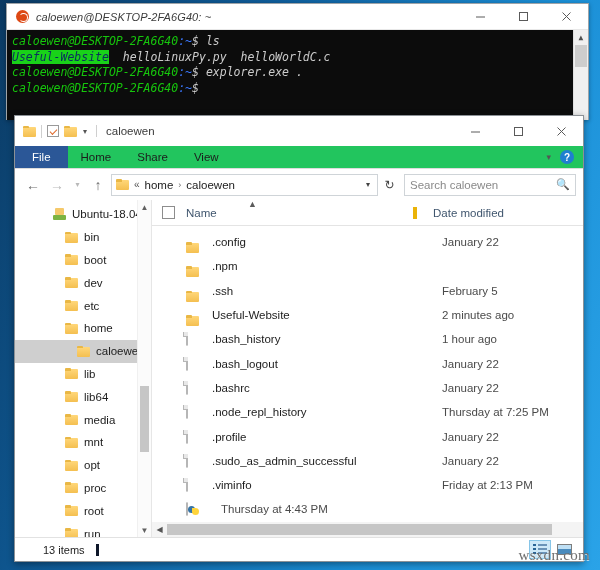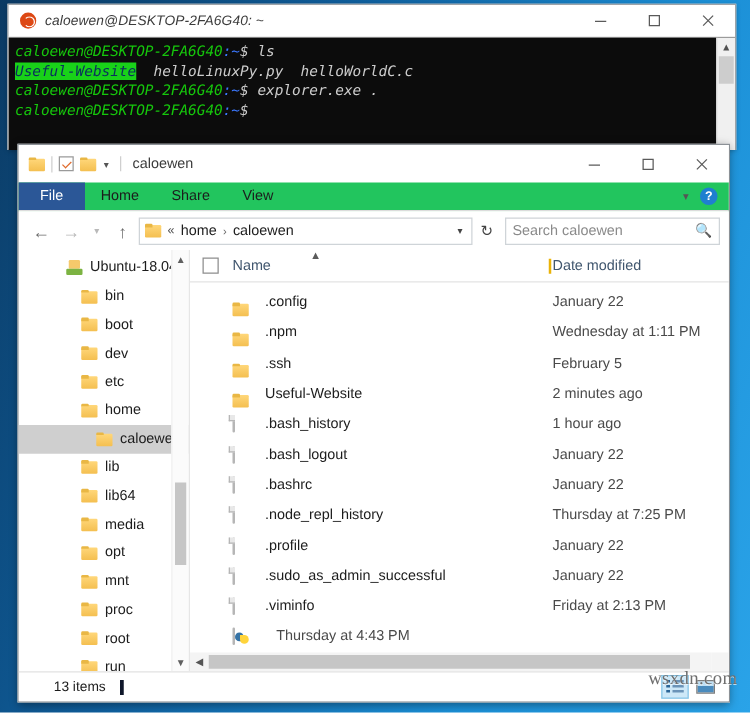--- a/index.html
+++ b/index.html
@@ -238,22 +238,22 @@
     margin-left: 10px; margin-right: 11px; flex: none; background: #fff;
   }
   .col-name {
     font-size: 11.5px; color: #40566e; position: relative;
     flex: 1; min-width: 0;
   }
   .sort-arrow {
     position: absolute; left: 62px; top: -8px;
     font-size: 9px; color: #5b5b5b;
   }
-  .col-date { font-size: 11.5px; color: #40566e; width: 144px; padding-left: 1px;
-              border-left: 2px solid #eab308; }
+  .col-date { font-size: 11.5px; color: #40566e; width: 170px; padding-left: 16px;
+              border-left: 4px solid #eab308; }
 
   #file-list { flex: 1; overflow: hidden; padding-top: 4px; }
   .file-row {
     height: 24.3px; display: flex; align-items: center;
     font-size: 11.5px; color: #1c1c1c;
   }
   .file-icon-wrap { width: 17px; margin-left: 34px; margin-right: 9px; flex: none; }
   .file-name { flex: 1; min-width: 0; white-space: nowrap; }
   .file-date { width: 150px; padding-left: 9px; color: #4a4a4a; }
 
@@ -322,21 +322,21 @@
   .vb-details b:nth-of-type(1) { top: 0; }
   .vb-details b:nth-of-type(2) { top: 4px; }
   .vb-details b:nth-of-type(3) { top: 8px; }
   .vb-icons {
     width: 15px; height: 11px;
     background: linear-gradient(#bfe0f5 0 45%, #4a8bbd 45% 100%);
     border: 1px solid #7d7d7d;
   }
 
   #watermark {
-    position: absolute; right: 10px; bottom: 18px;
+    position: absolute; right: 10px; bottom: 6px;
     font-size: 15px; color: #6e6e6e;
     font-family: "Liberation Serif", serif;
     text-shadow: 0 1px 0 rgba(255,255,255,.7);
     letter-spacing: .3px;
   }
 </style>
 </head>
 <body>
 
 <div id="terminal-window">
@@ -475,25 +475,25 @@
           <div class="nav-row nav-indent-1">
             <span class="folder-ico"></span>
             <span class="lbl">lib64</span>
           </div>
           <div class="nav-row nav-indent-1">
             <span class="folder-ico"></span>
             <span class="lbl">media</span>
           </div>
           <div class="nav-row nav-indent-1">
             <span class="folder-ico"></span>
+            <span class="lbl">mnt</span>
+          </div>
+          <div class="nav-row nav-indent-1">
+            <span class="folder-ico"></span>
             <span class="lbl">opt</span>
-          </div>
-          <div class="nav-row nav-indent-1">
-            <span class="folder-ico"></span>
-            <span class="lbl">mnt</span>
           </div>
           <div class="nav-row nav-indent-1">
             <span class="folder-ico"></span>
             <span class="lbl">proc</span>
           </div>
           <div class="nav-row nav-indent-1">
             <span class="folder-ico"></span>
             <span class="lbl">root</span>
           </div>
           <div class="nav-row nav-indent-1">
@@ -519,21 +519,20 @@
       </div>
       <div id="file-list">
           <div class="file-row">
             <span class="file-icon-wrap"><span class="folder-ico"></span></span>
             <span class="file-name">.config</span>
             <span class="file-date">January 22</span>
           </div>
           <div class="file-row">
             <span class="file-icon-wrap"><span class="folder-ico"></span></span>
             <span class="file-name">.npm</span>
-            <span class="file-date">Wednesday at 1:11 PM</span>
           </div>
           <div class="file-row">
             <span class="file-icon-wrap"><span class="folder-ico"></span></span>
             <span class="file-name">.ssh</span>
             <span class="file-date">February 5</span>
           </div>
           <div class="file-row">
             <span class="file-icon-wrap"><span class="folder-ico"></span></span>
             <span class="file-name">Useful-Website</span>
             <span class="file-date">2 minutes ago</span>

